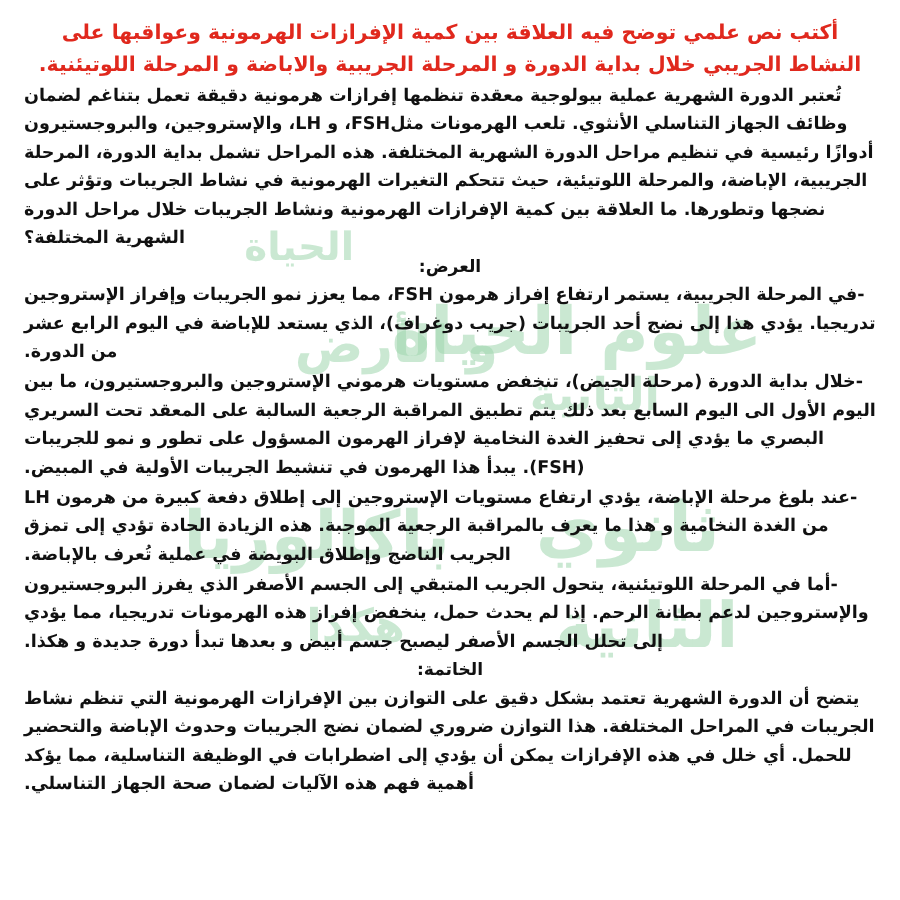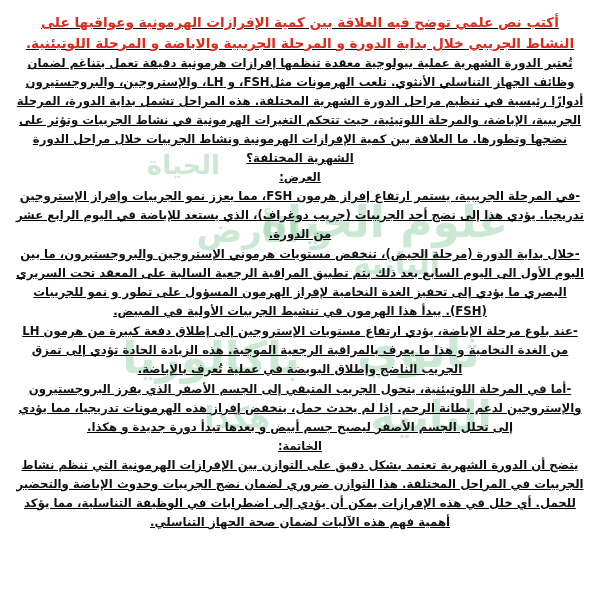--- a/index.html
+++ b/index.html
@@ -42,29 +42,28 @@
     font-family: "DejaVu Sans", "Liberation Sans", sans-serif;
     letter-spacing: 1px;
   }
   .wm-a { top: 196px; right: 92px;  font-size: 44px; }
   .wm-b { top: 210px; right: 268px; font-size: 34px; }
   .wm-c { top: 246px; right: 160px; font-size: 30px; }
   .wm-d { top: 324px; right: 120px; font-size: 46px; }
   .wm-e { top: 332px; right: 300px; font-size: 44px; }
   .wm-f { top: 392px; right: 108px; font-size: 42px; }
   .wm-g { top: 400px; right: 330px; font-size: 30px; }
-  .wm-h { top: 150px; right: 380px; font-size: 26px; }
+  .wm-h { top: 150px; right: 364px; font-size: 26px; }
 
   
   #content {
     position: relative;
     z-index: 1;
     direction: rtl;
     text-align: center;
-    text-decoration: underline;
   }
 
   .doc-title {
     color: #e0281d;
     font-size: 13.6px;
     font-weight: 700;
     line-height: 1.52;
     margin: 2px 2px 1px 2px;
     text-align: center;
     letter-spacing: 0px;
@@ -77,21 +76,21 @@
     line-height: 1.5;
     text-align: center;
     margin: 1px 0 1px 0;
   }
 
   .body-par {
     color: #111111;
     font-size: 11.7px;
     font-weight: 700;
     line-height: 1.62;
-    text-align: center;
+    text-align: left;
     margin: 0 0 1px 0;
     padding: 0 2px;
   }
 </style>
 </head>
 <body>
 
 <div id="page">
 
   <div id="watermark-layer">

